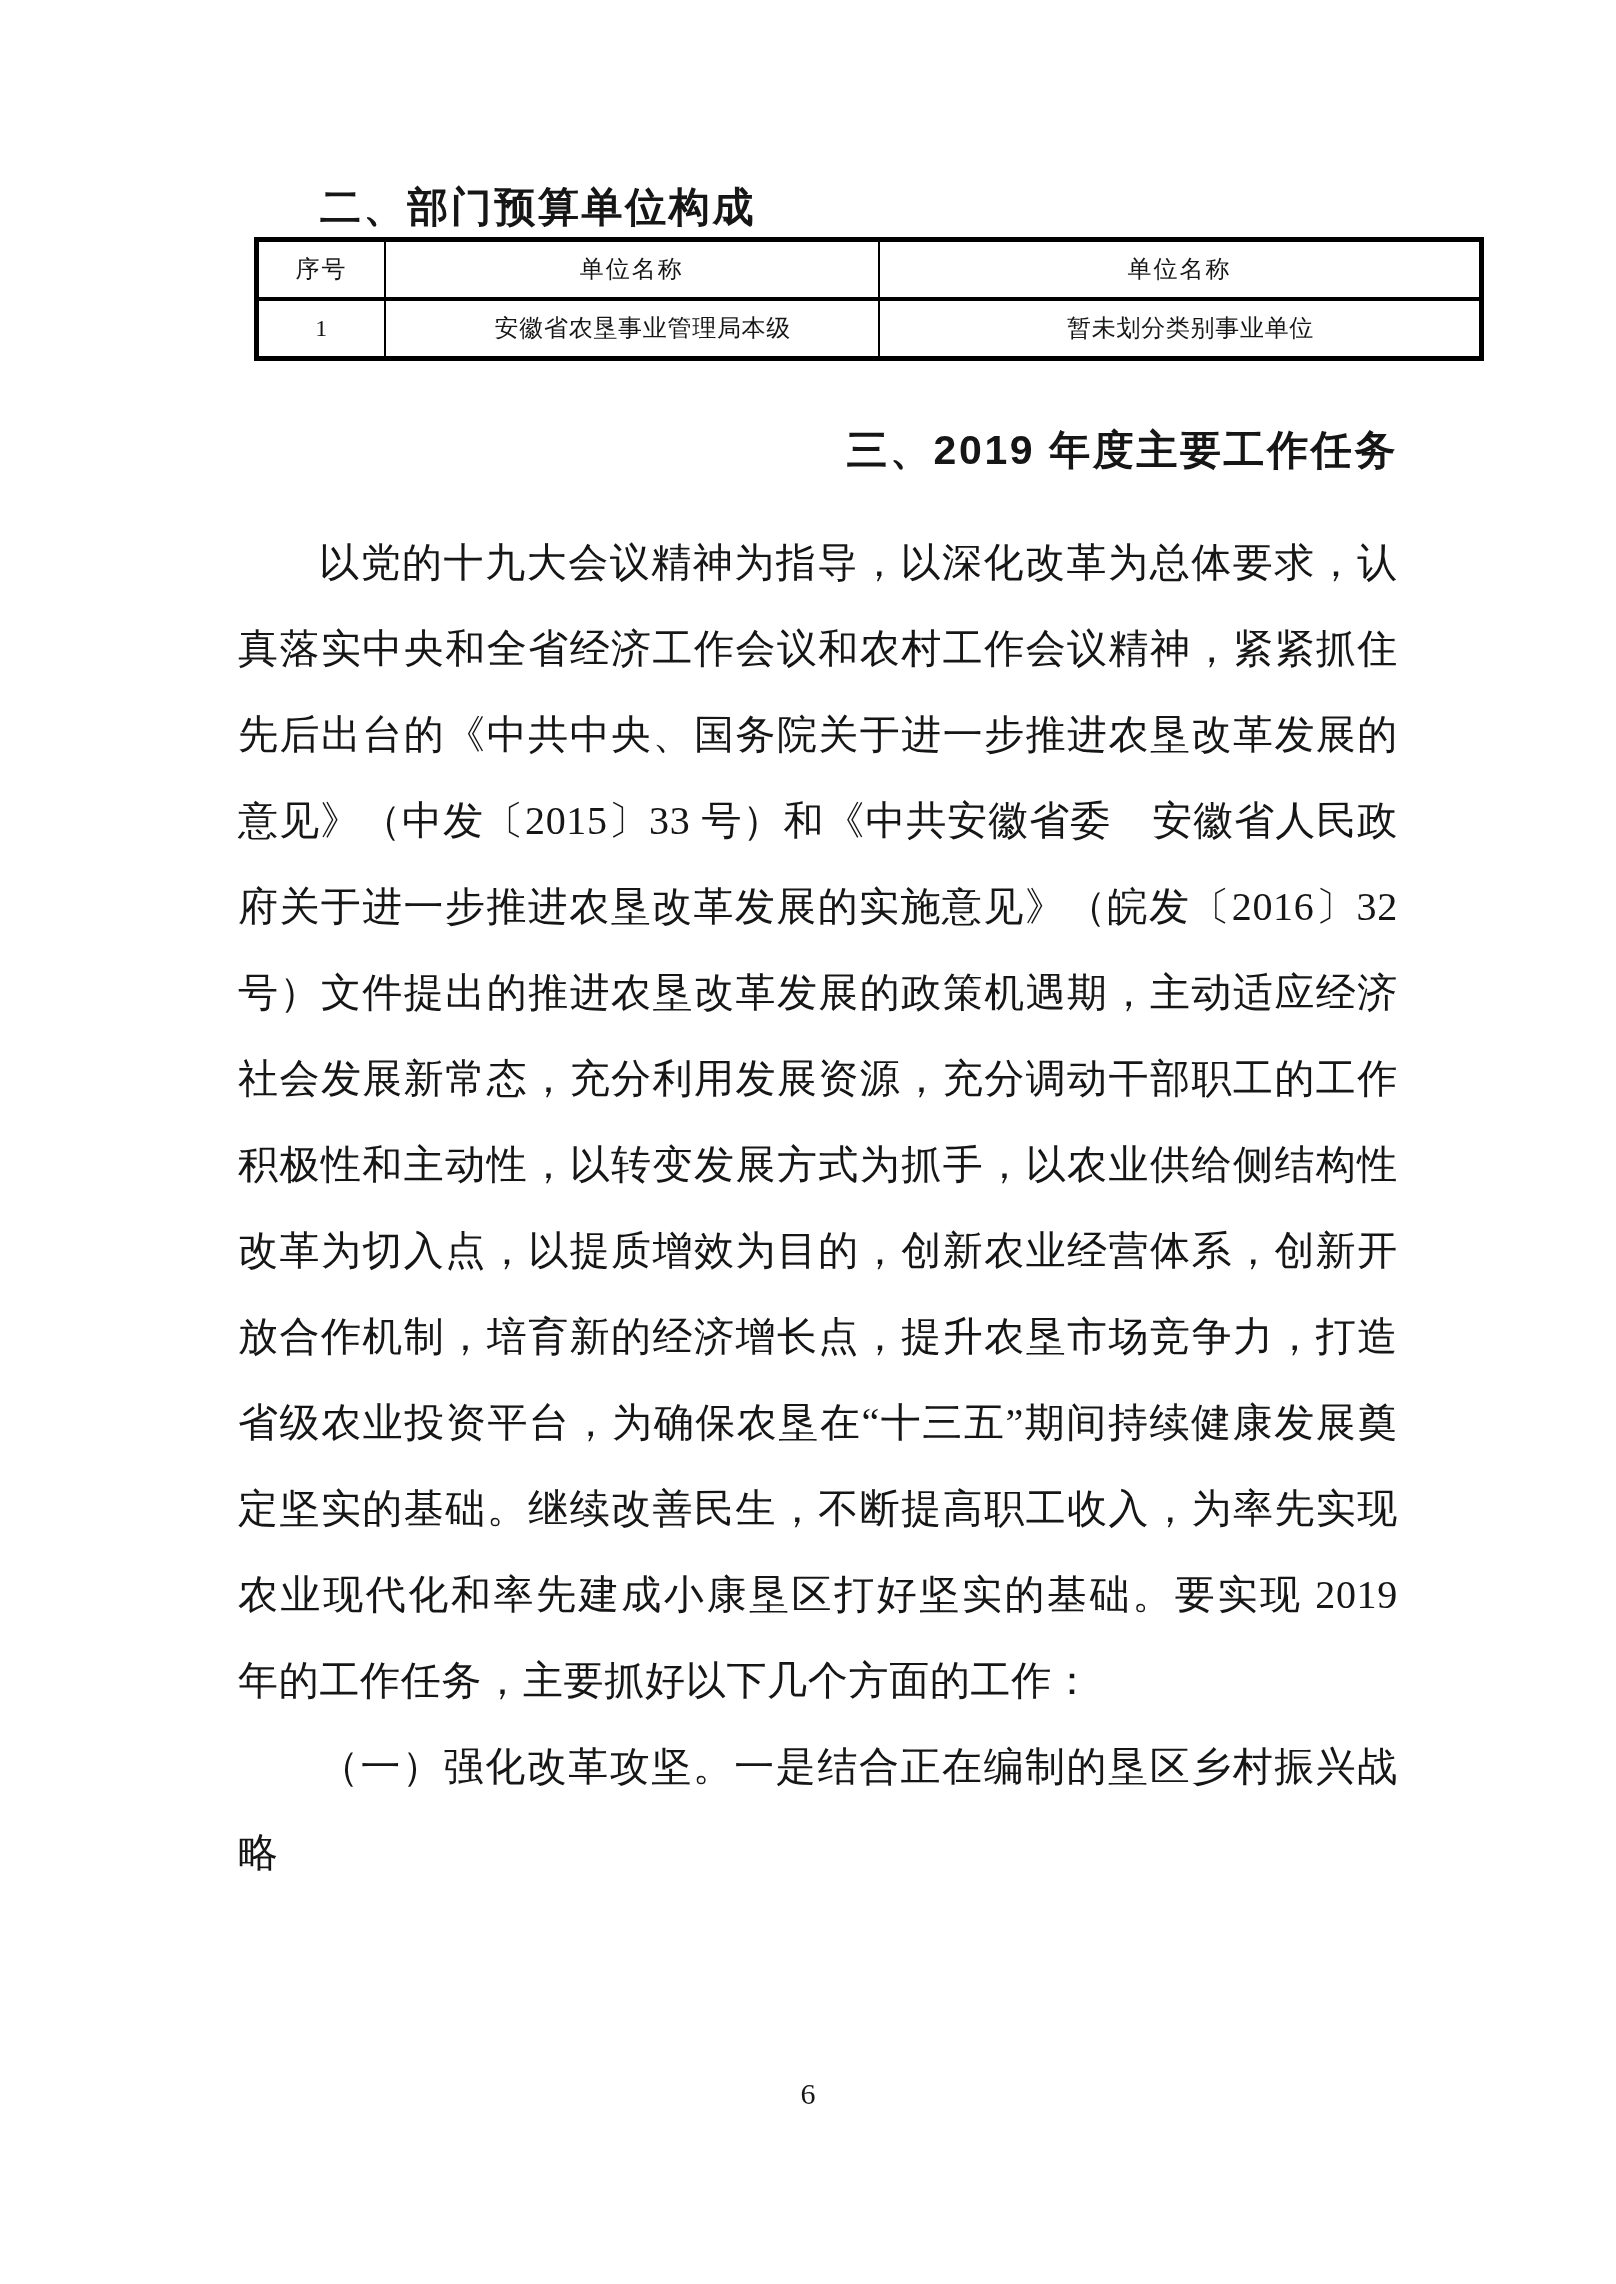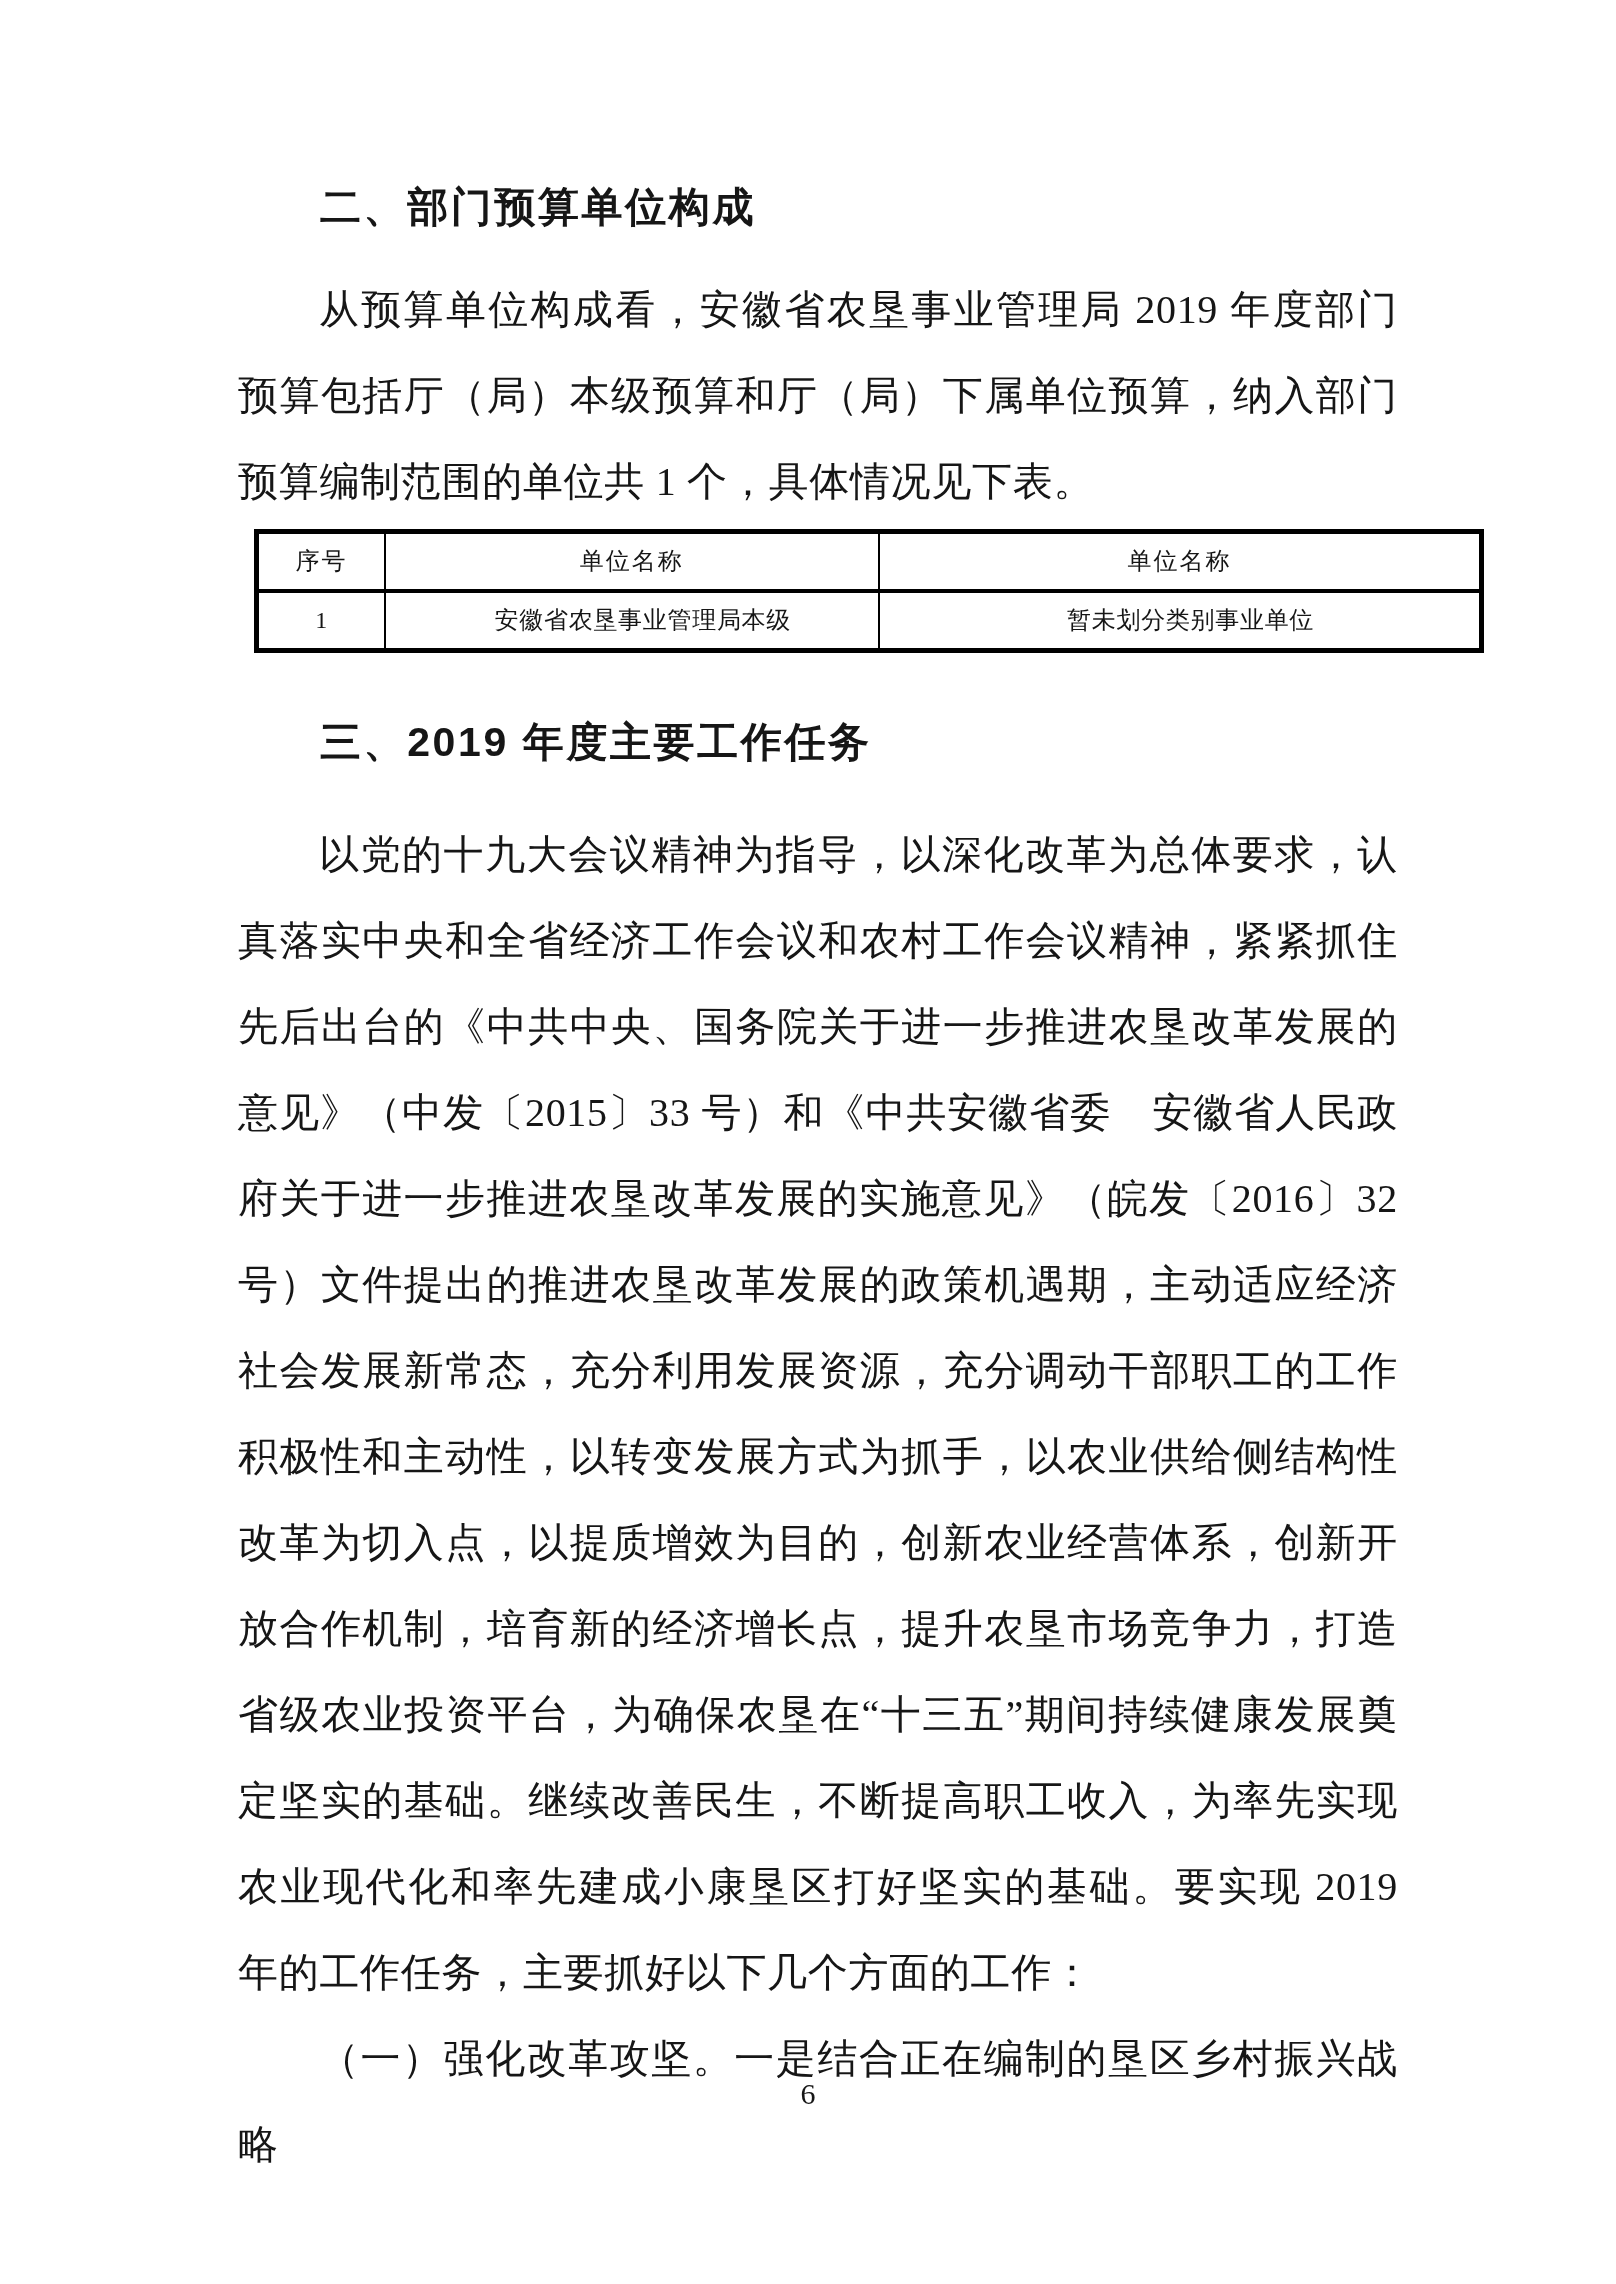--- a/index.html
+++ b/index.html
@@ -30,20 +30,21 @@
     letter-spacing: 2.6px;
     margin: 0;
     text-indent: 82px;
     white-space: nowrap;
   }
   #heading-2 {
     margin-top: 181px;
   }
   #heading-3 {
     margin-top: 63px;
+    text-align: right;
   }
   p.body-para {
     font-size: 40px;
     line-height: 86px;
     text-align: justify;
     margin: 0;
     text-indent: 81px;
     letter-spacing: 0.7px;
   }
   #para-units {
@@ -92,21 +93,20 @@
   }
 </style>
 </head>
 <body>
 
 <div class="page">
   <div class="content">
 
     <h2 class="doc-heading" id="heading-2">二、部门预算单位构成</h2>
 
-    <p class="body-para" id="para-units">从预算单位构成看，安徽省农垦事业管理局 2019 年度部门预算包括厅（局）本级预算和厅（局）下属单位预算，纳入部门预算编制范围的单位共 1 个，具体情况见下表。</p>
 
     <table class="units-table">
       <colgroup>
         <col class="c-index">
         <col class="c-name">
         <col class="c-type">
       </colgroup>
       <thead>
         <tr>
           <th>序号</th>

